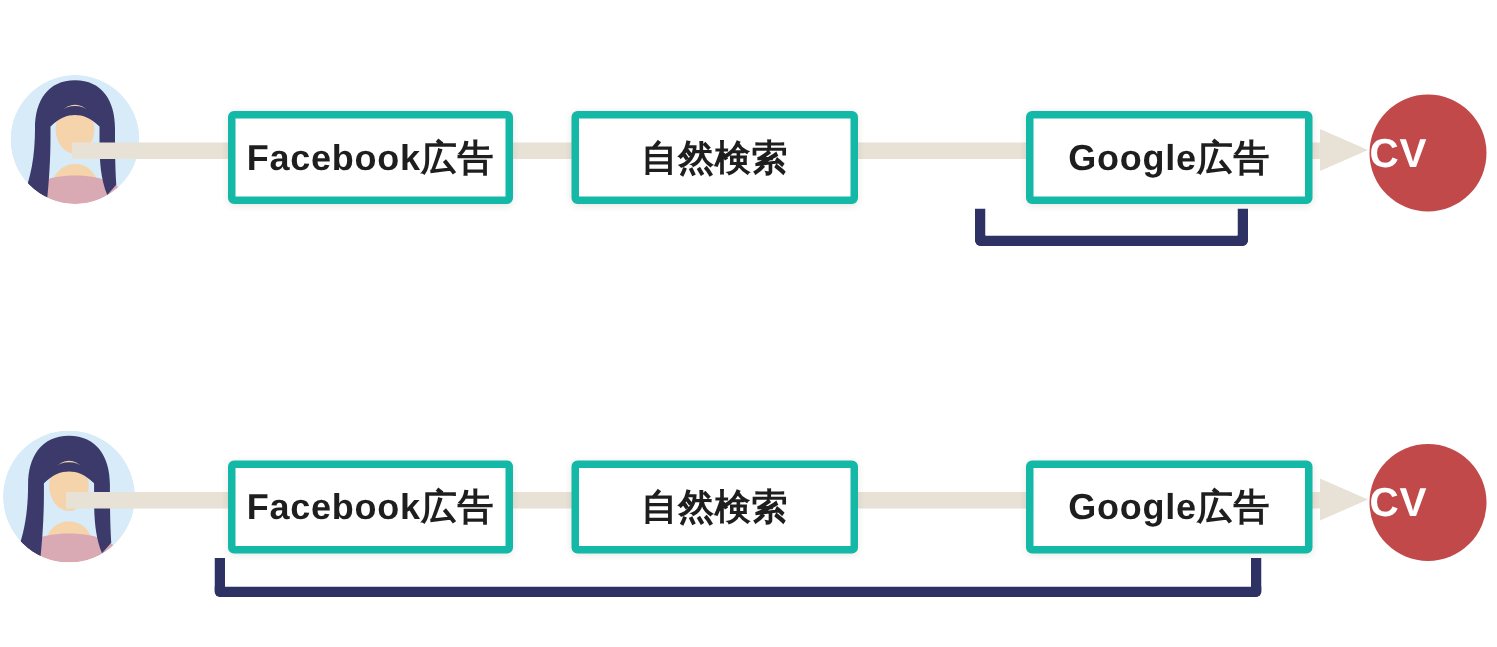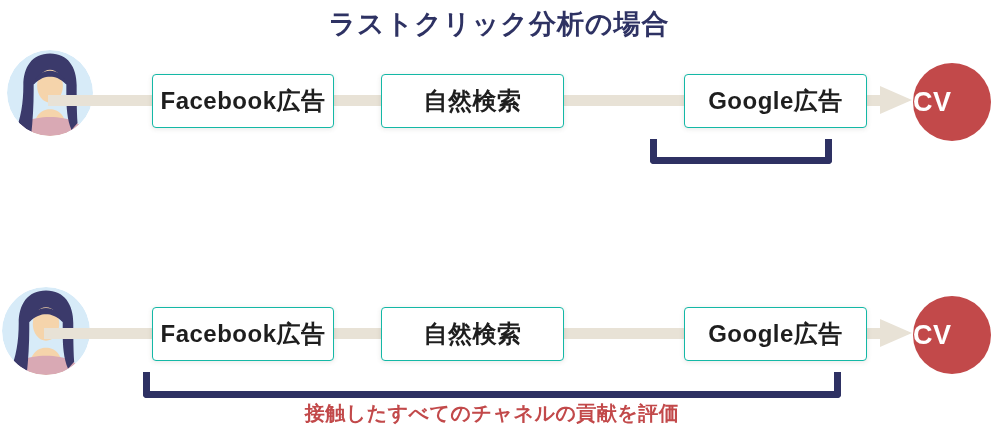--- a/index.html
+++ b/index.html
@@ -21,21 +21,21 @@
   
   .flow-line{position:absolute;height:11px;background:#e8e2d6;}
   .line-1{left:48px;top:95px;width:834px;}
   .line-2{left:44px;top:328px;width:838px;}
   .arrow-head{position:absolute;width:0;height:0;
     border-top:14px solid transparent;border-bottom:14px solid transparent;
     border-left:32px solid #e8e2d6;}
   .head-1{left:880px;top:86px;}
   .head-2{left:880px;top:319px;}
   
-  .channel{position:absolute;height:52px;background:#ffffff;border:1px solid #14b8a6;
+  .channel{position:absolute;height:52px;background:#ffffff;border:5px solid #14b8a6;
     border-radius:4px;box-shadow:0 1px 5px rgba(60,55,40,.12);
     display:flex;align-items:center;justify-content:center;
     font-size:24px;font-weight:700;color:#1e1e1e;letter-spacing:.5px;}
   .row-1{top:74px;}
   .row-2{top:307px;}
   .pos-fb{left:152px;width:180px;}
   .pos-org{left:381px;width:181px;font-family:Liberation Mono, monospace;}
   .pos-gg{left:684px;width:181px;}
   
   .cv{position:absolute;width:78px;height:78px;border-radius:50%;background:#c2494a;
@@ -51,23 +51,20 @@
   
   .bracket-label{position:absolute;text-align:center;font-size:20px;font-weight:700;letter-spacing:.5px;}
   .blabel-1{left:551px;width:380px;top:167px;color:#2e3263;}
   .blabel-2{left:292px;width:400px;top:400px;color:#c2494a;}
 </style>
 </head>
 <body>
 
 <div class="stage">
 
-  <div class="title title-1">
-    <span class="t-navy">ラストクリック分析の場合</span><span class="t-navy"></span>
-  </div>
 
   <div class="avatar avatar-1">
     <svg viewBox="0 0 100 100">
       <circle cx="50" cy="50" r="50" fill="#d7ebf8"></circle>
       <clipPath id="clipA">
           <circle cx="50" cy="50" r="50"></circle>
         </clipPath>
       <g clip-path="url(#clipA)">
         <path d="M30,100 C30,76 40,69 50,69 C60,69 70,76 70,100 Z" fill="#f5d4ab"></path>
         <path d="M8,100 C11,85 28,78 50,78 C72,78 89,85 92,100 Z" fill="#d9a9b4"></path>
@@ -125,15 +122,14 @@
   </div>
   <div class="channel row-2 pos-gg">
     <span>Google広告</span>
   </div>
 
   <div class="cv cv-2">
     <span>CV</span>
   </div>
 
   <div class="bracket bracket-2"></div>
-  <div class="bracket-label blabel-2">接触したすべてのチャネルの貢献を評価</div>
 
 </div>
 
 </body></html>

